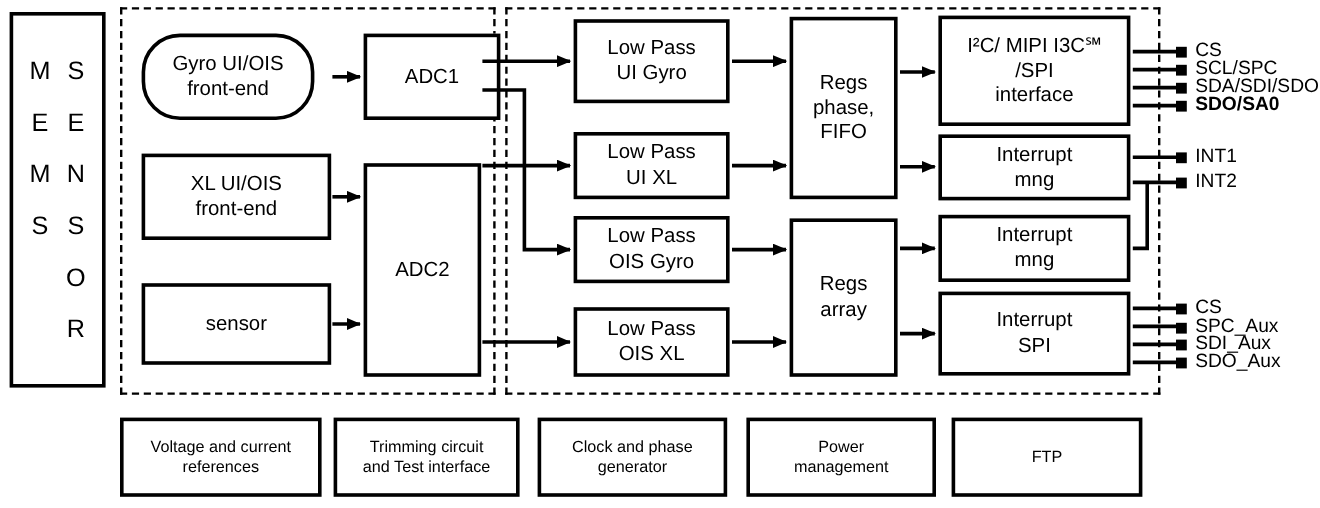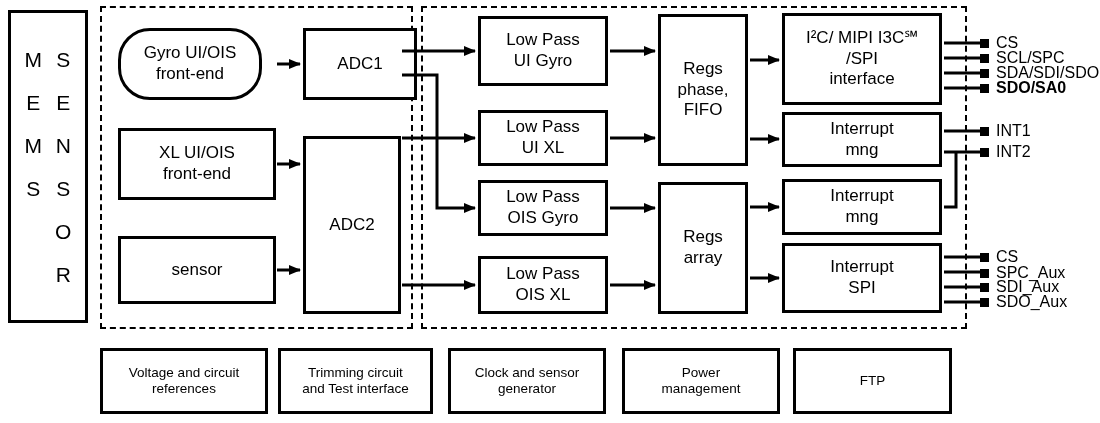--- a/index.html
+++ b/index.html
@@ -122,29 +122,29 @@
   <div class="box blk" style="left:782px; top:179px; width:160px; height:56px;">
     <span>Interrupt</span>
     <span>mng</span>
   </div>
   <div class="box blk" style="left:782px; top:243px; width:160px; height:70px;">
     <span>Interrupt</span>
     <span>SPI</span>
   </div>
 
   <div class="box bottom-blk" style="left:100px; top:348px; width:168px; height:66px;">
-    <span>Voltage and circuit</span>
+    <span>Voltage and current</span>
     <span>references</span>
   </div>
   <div class="box bottom-blk" style="left:278px; top:348px; width:155px; height:66px;">
     <span>Trimming circuit</span>
     <span>and Test interface</span>
   </div>
   <div class="box bottom-blk" style="left:448px; top:348px; width:158px; height:66px;">
-    <span>Clock and sensor</span>
+    <span>Clock and phase</span>
     <span>generator</span>
   </div>
   <div class="box bottom-blk" style="left:793px; top:348px; width:159px; height:66px;">
     <span>FTP</span>
   </div>
   <div class="box bottom-blk" style="left:622px; top:348px; width:158px; height:66px;">
     <span>Power</span>
     <span>management</span>
   </div>
 

